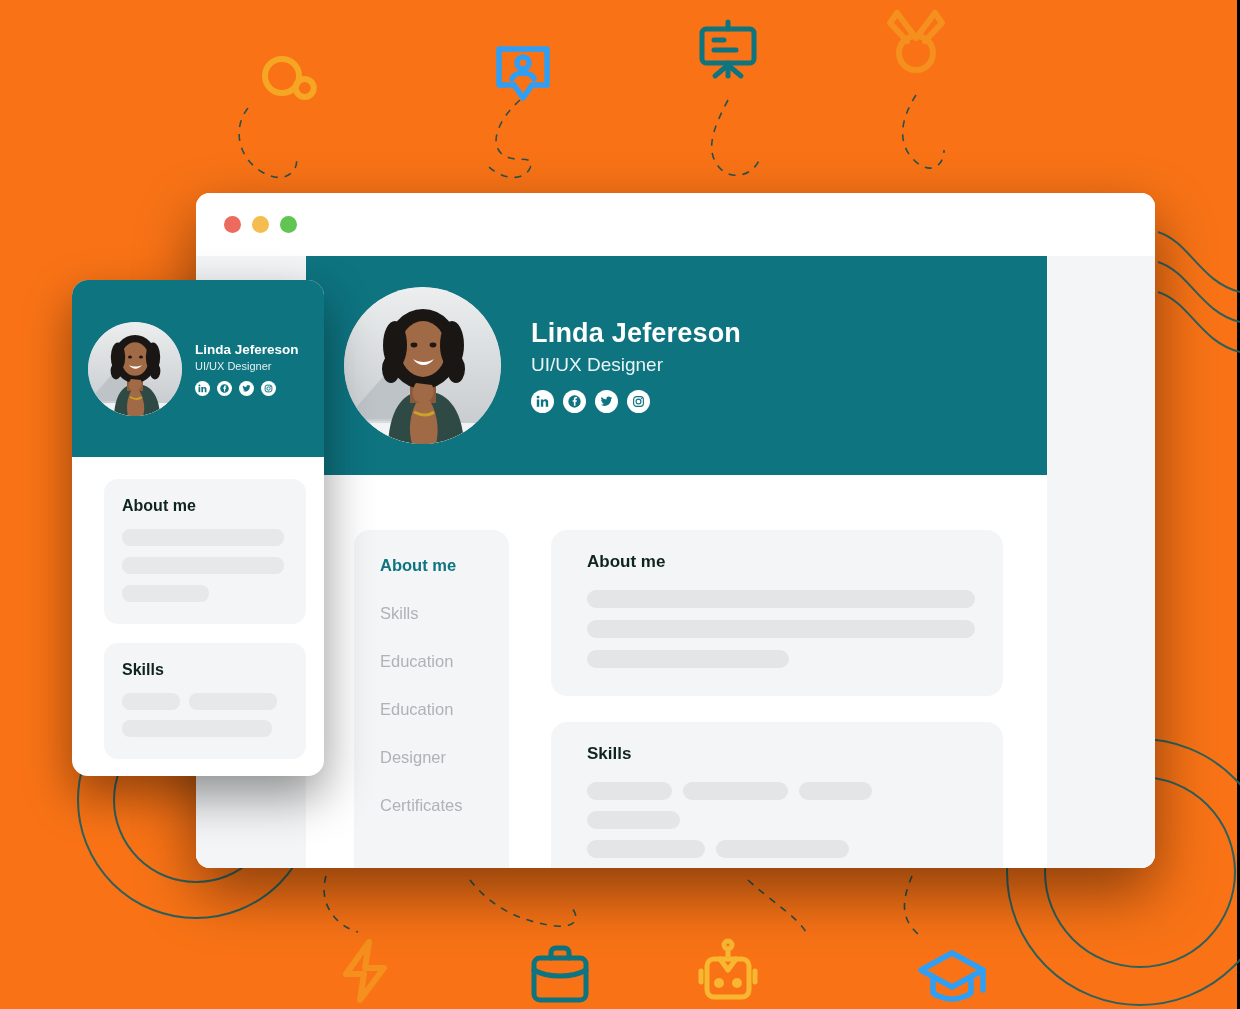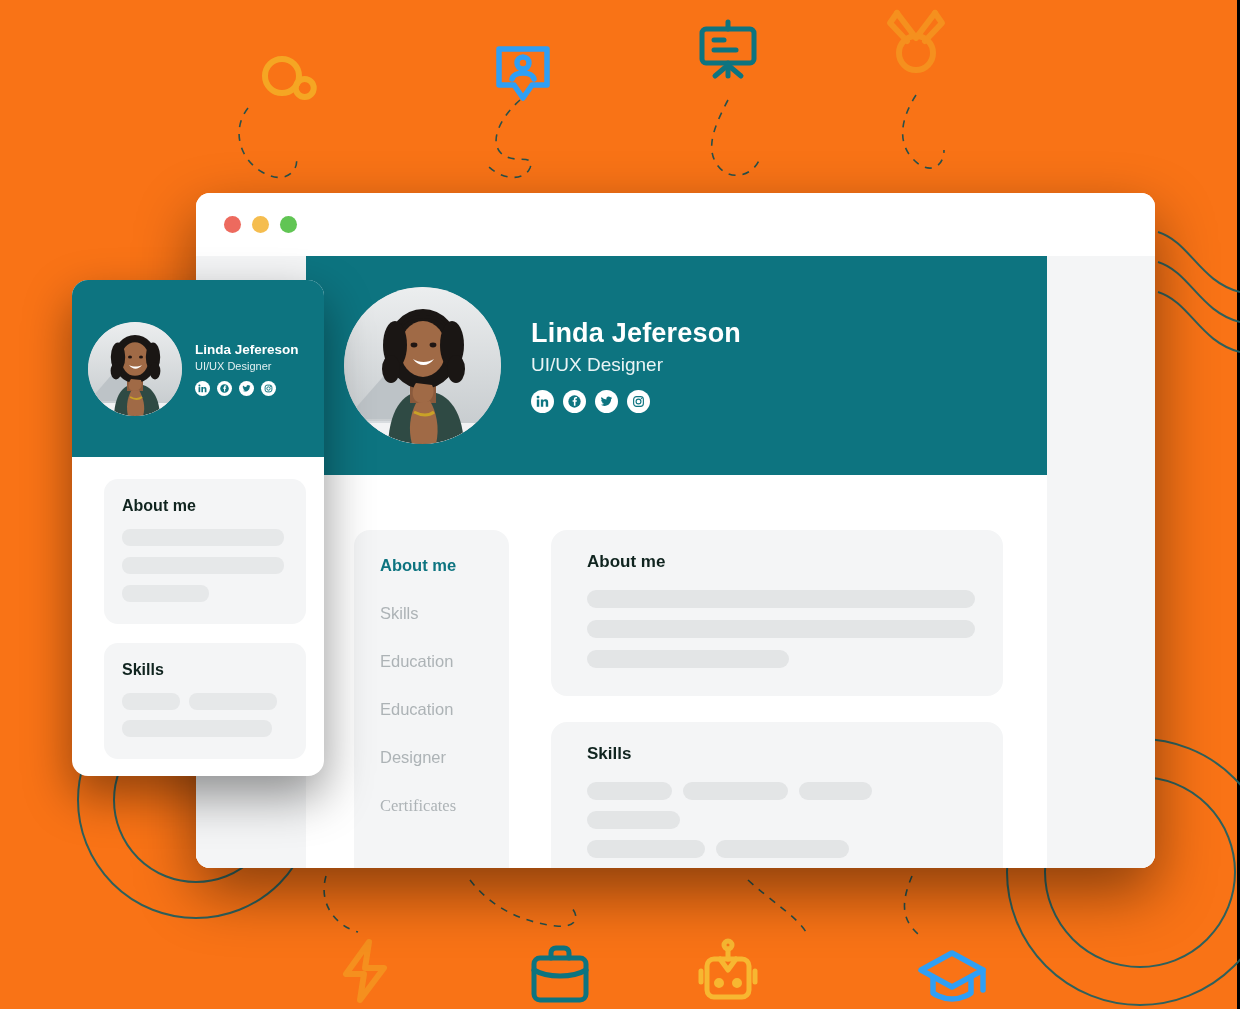--- a/index.html
+++ b/index.html
@@ -59,21 +59,21 @@
   }
   .social svg { display:block; }
 
   
   .content { display:flex; padding: 55px 0 0 48px; gap: 42px; }
   .nav-card {
     width: 155px; background:#f4f5f6; border-radius:16px;
     padding: 26px 0 30px 26px;
   }
   .nav-item { font-size:16.5px; color:#adb3b6; margin-bottom: 29px; font-weight:400; }
-  .nav-item:last-child { margin-bottom:12px;font-family:Liberation Serif, serif; }
+  .nav-item:last-child { margin-bottom:12px; }
   .nav-item.active { color:#0d7480; font-weight:700; }
 
   .panels { flex:1; padding-right: 0; }
   .panel { background:#f4f5f6; border-radius:16px; padding: 22px 28px 28px 36px; margin-bottom: 26px; width: 452px; }
   .panel-title { font-size:17px; font-weight:700; color:#10241f; margin-bottom:18px; }
   .bar { background:#e3e5e6; border-radius:9px; height:18px; margin-bottom:12px; }
   .chips { display:flex; flex-wrap:wrap; gap:11px; }
   .chip { background:#e3e5e6; border-radius:9px; height:18px; }
 
   

